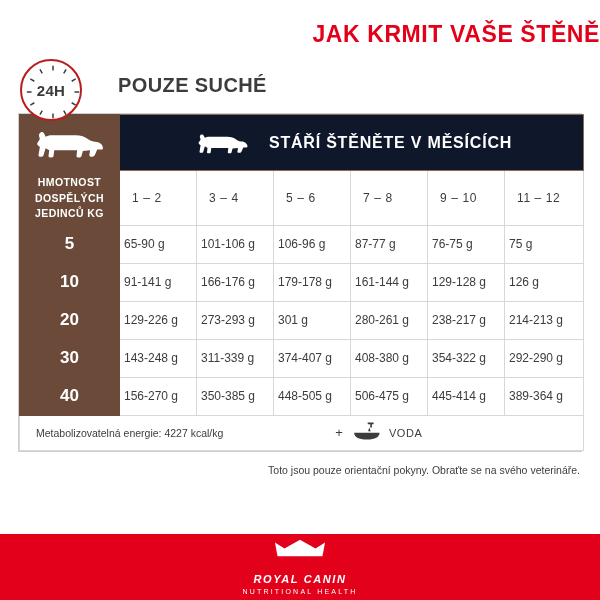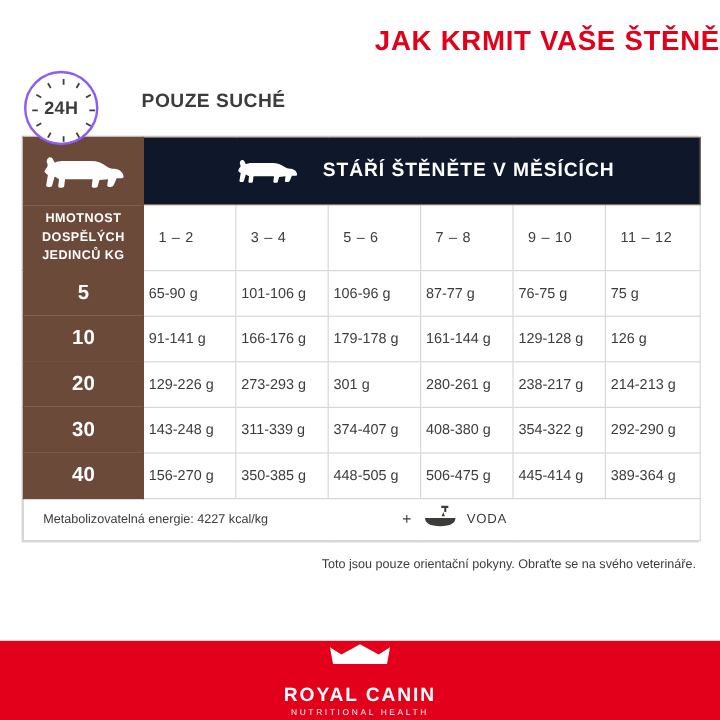--- a/index.html
+++ b/index.html
@@ -38,35 +38,35 @@
   .subhead {
     position: relative;
     height: 44px;
     margin-top: 16px;
     padding-left: 118px;
     box-sizing: border-box;
     display: flex;
     align-items: center;
   }
   .subhead-text {
-    font-size: 16px;
+    font-size: 20px;
     font-weight: bold;
     color: #3c3c3b;
     letter-spacing: 0.4px;
   }
 
   .clock-badge {
     position: absolute;
     left: 20px;
     top: -4px;
     width: 62px;
     height: 62px;
     border-radius: 50%;
     background: #ffffff;
-    border: 2px solid #8b5cf6;
+    border: 2px solid #b91c1c;
     box-sizing: border-box;
     display: flex;
     align-items: center;
     justify-content: center;
   }
   .clock-badge .tick-ring {
     position: absolute;
     inset: 3px;
     border-radius: 50%;
   }
@@ -227,24 +227,25 @@
     justify-content: center;
   }
   .brand-inner {
     display: flex;
     flex-direction: column;
     align-items: center;
     color: #ffffff;
     line-height: 1;
   }
   .brand-name {
-    font-size: 16px;
+    font-size: 11px;
     font-weight: bold;
     letter-spacing: 1.6px;
     margin-top: 13px;
+    font-style: italic;
   }
   .brand-sub {
     font-size: 7px;
     letter-spacing: 2.2px;
     margin-top: 3px;
   }
 </style>
 </head>
 <body>
 

